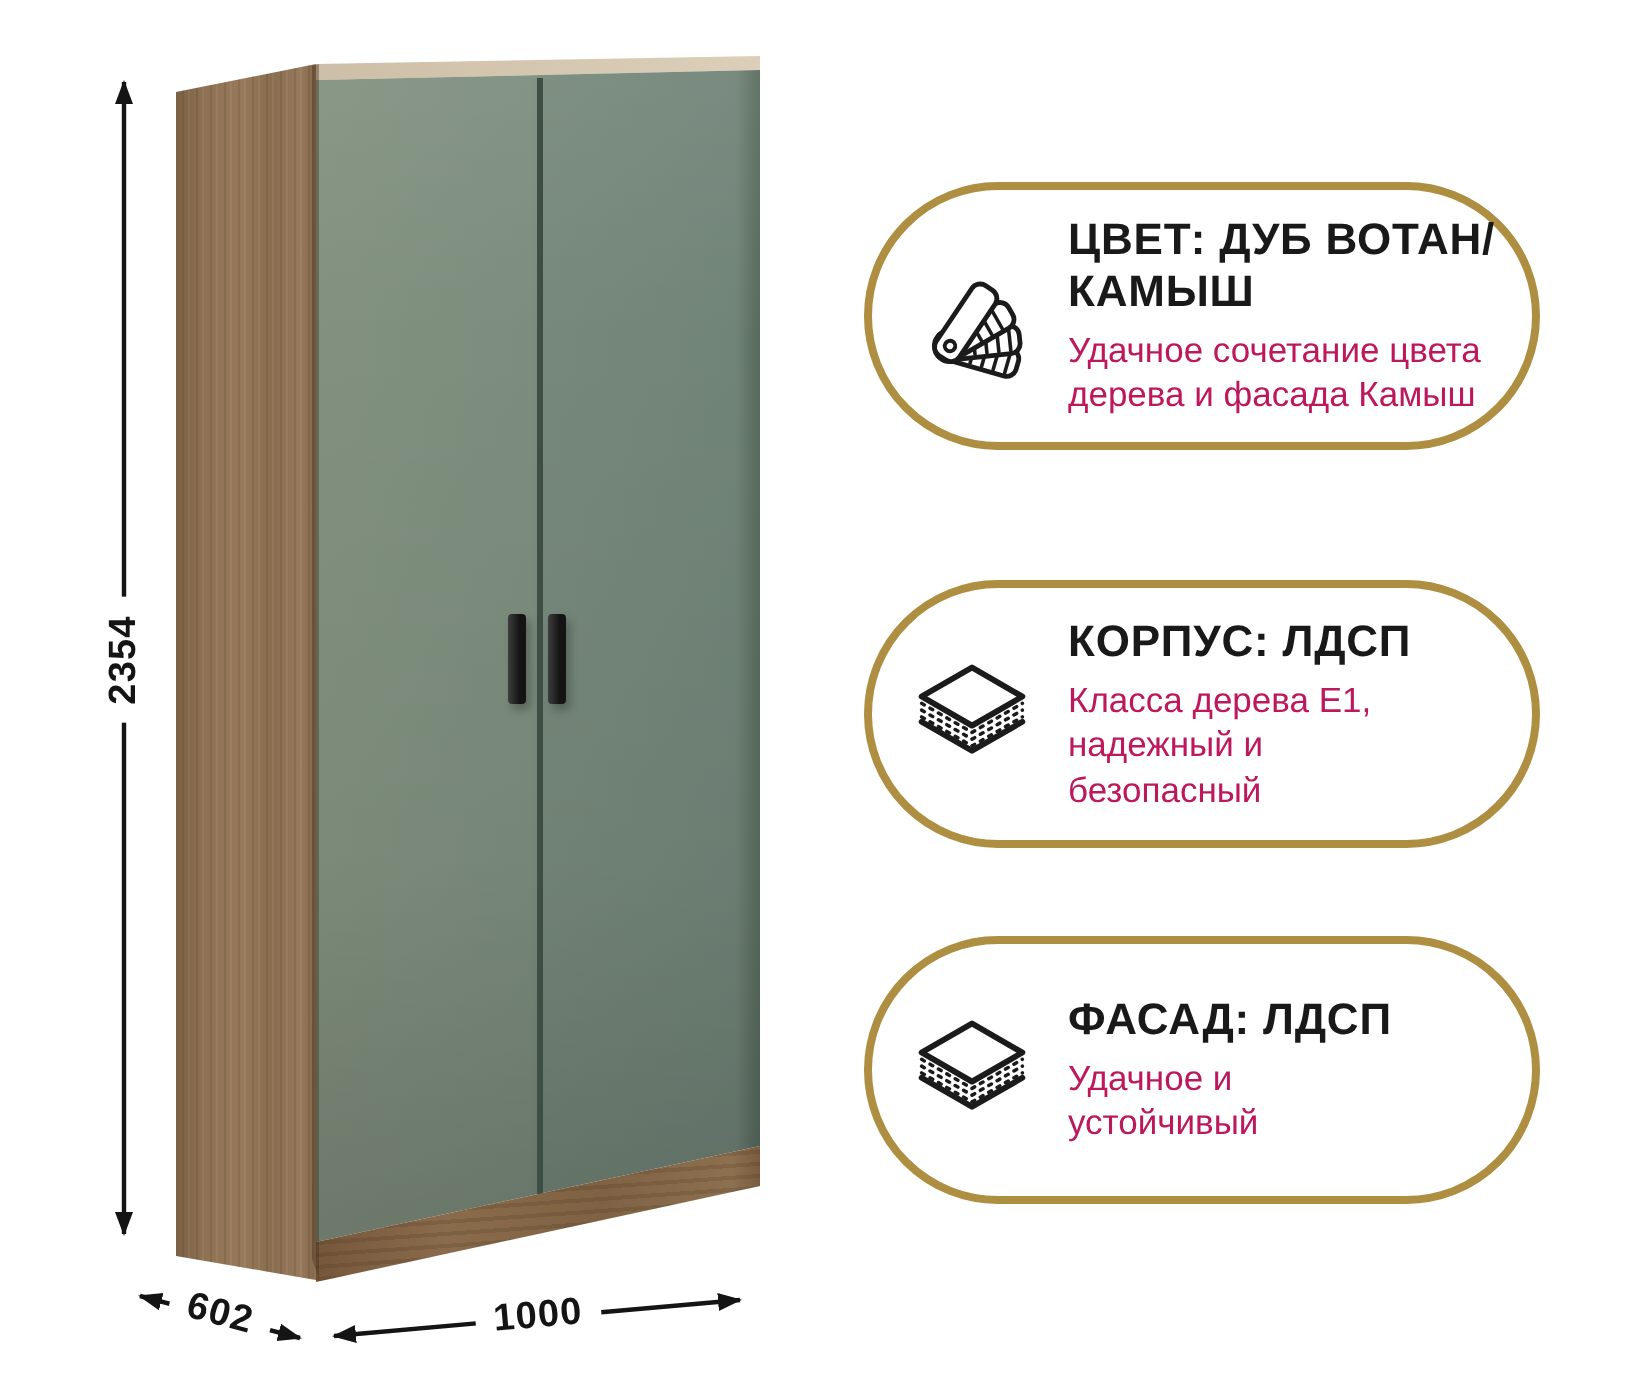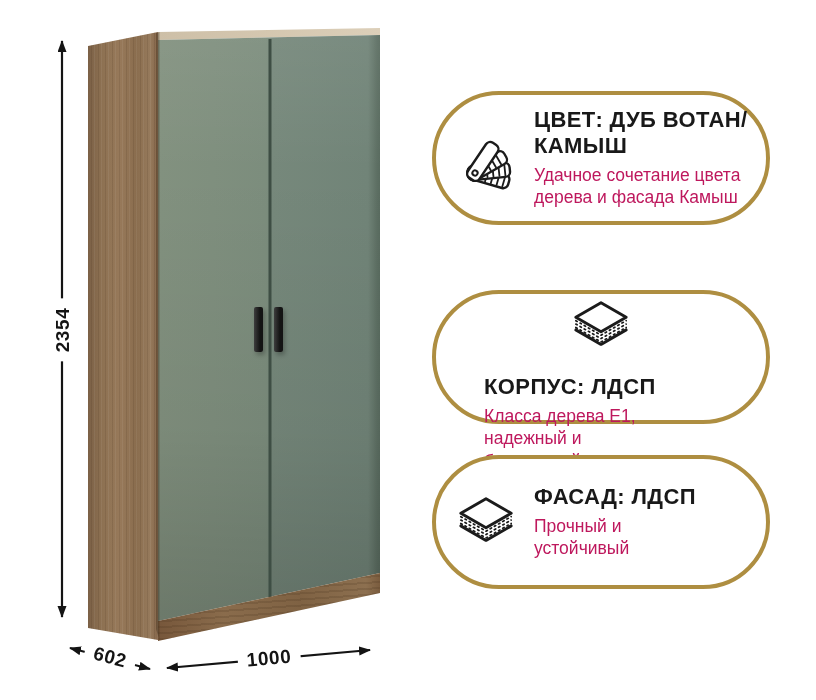--- a/index.html
+++ b/index.html
@@ -57,22 +57,22 @@
   .dim-h{left:62px;top:330px;transform:translate(-50%,-50%) rotate(-90deg);}
   .dim-d{left:110px;top:657px;transform:translate(-50%,-50%) rotate(15deg);}
   .dim-w{left:269px;top:658px;transform:translate(-50%,-50%) rotate(-5deg);}
   
   .badge{
     position:absolute;left:432px;width:338px;height:134px;box-sizing:border-box;
     border:4px solid #ae8e41;border-radius:67px;background:#ffffff;
     display:flex;align-items:center;gap:16px;padding:0 18px 0 18px;
   }
   .badge-1{top:91px;justify-content:space-between;}
-  .badge-2{top:290px;flex-direction:column;}
-  .badge-3{top:455px;}
+  .badge-2{top:290px;}
+  .badge-3{top:468px;}
   .badge-icon{flex:0 0 64px;width:64px;height:74px;display:flex;align-items:center;justify-content:center;}
   .badge-text{width:234px;}
   .badge-title{
     font-size:22px;font-weight:700;line-height:1.18;letter-spacing:0.4px;
     color:#191919;white-space:pre-line;margin:0;
   }
   .badge-desc{
     font-size:17.5px;font-weight:500;line-height:1.28;color:#be185d;
     white-space:pre-line;margin:5px 0 0 0;
   }
@@ -165,18 +165,18 @@
           <path d="M32 8 L58 23 L32 38 L6 23 Z" stroke-width="3" fill="#ffffff"></path>
           <path d="M6 26.5 L32 41.5 L58 26.5" stroke-width="1.8" stroke-dasharray="1.6 3.4"></path>
           <path d="M6 30 L32 45 L58 30" stroke-width="1.8" stroke-dasharray="1.6 3.4"></path>
           <path d="M6 33.5 L32 48.5 L58 33.5" stroke-width="1.8" stroke-dasharray="1.6 3.4"></path>
           <path d="M6 36 L32 51 L58 36" stroke-width="3"></path>
         </g>
       </svg>
     </span>
     <div class="badge-text">
       <h3 class="badge-title">ФАСАД: ЛДСП</h3>
-      <p class="badge-desc">Прочный и
+      <p class="badge-desc">Удачное и
 устойчивый</p>
     </div>
   </div>
 
 </div>
 
 </body></html>

